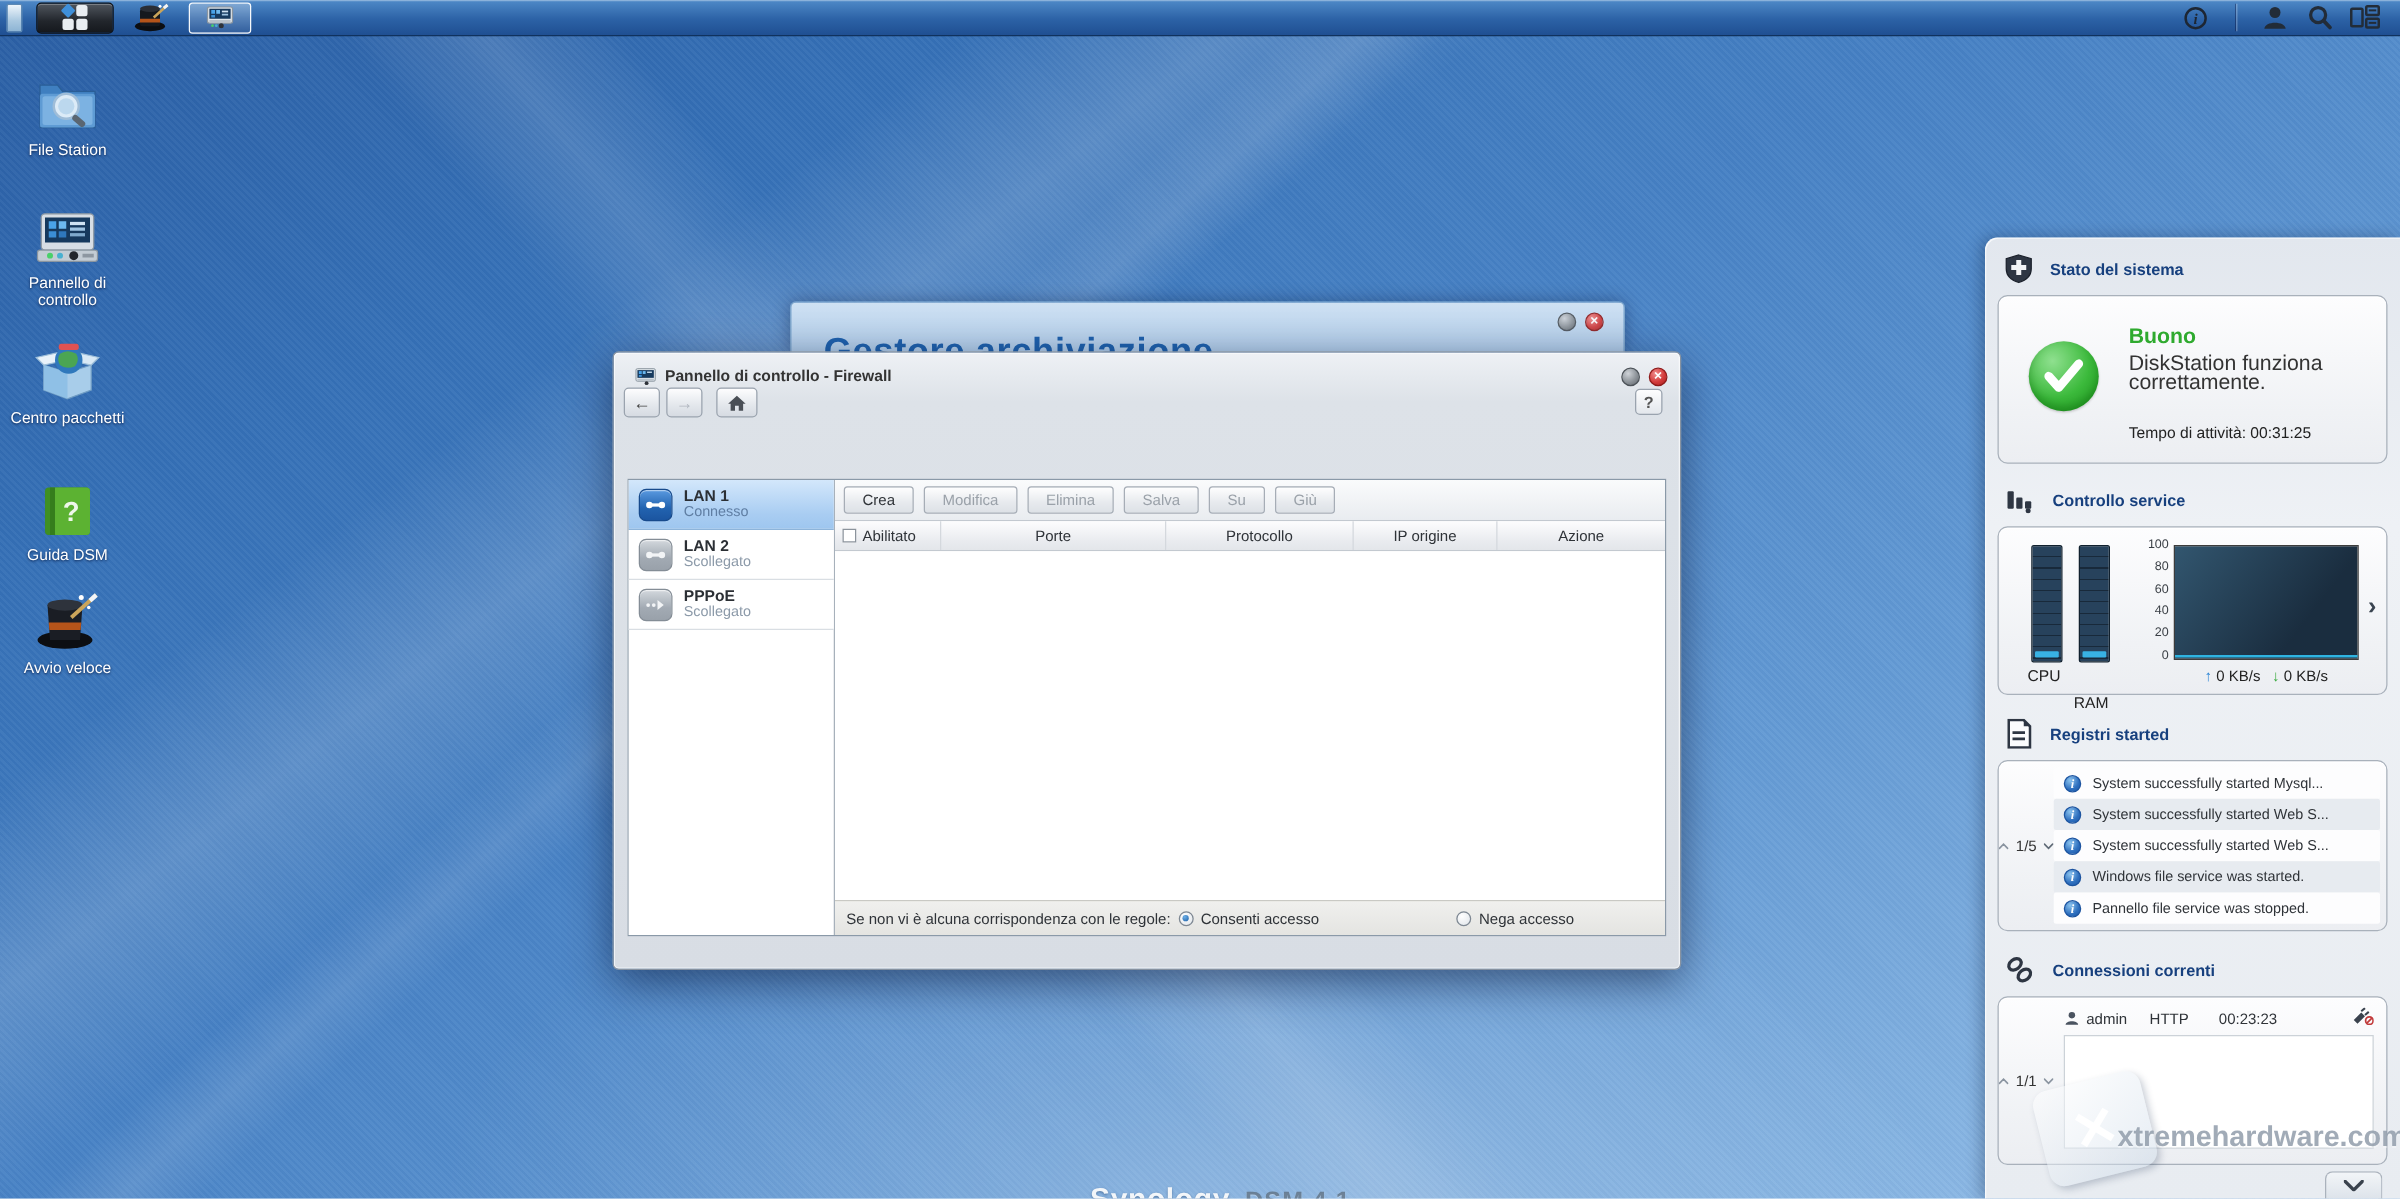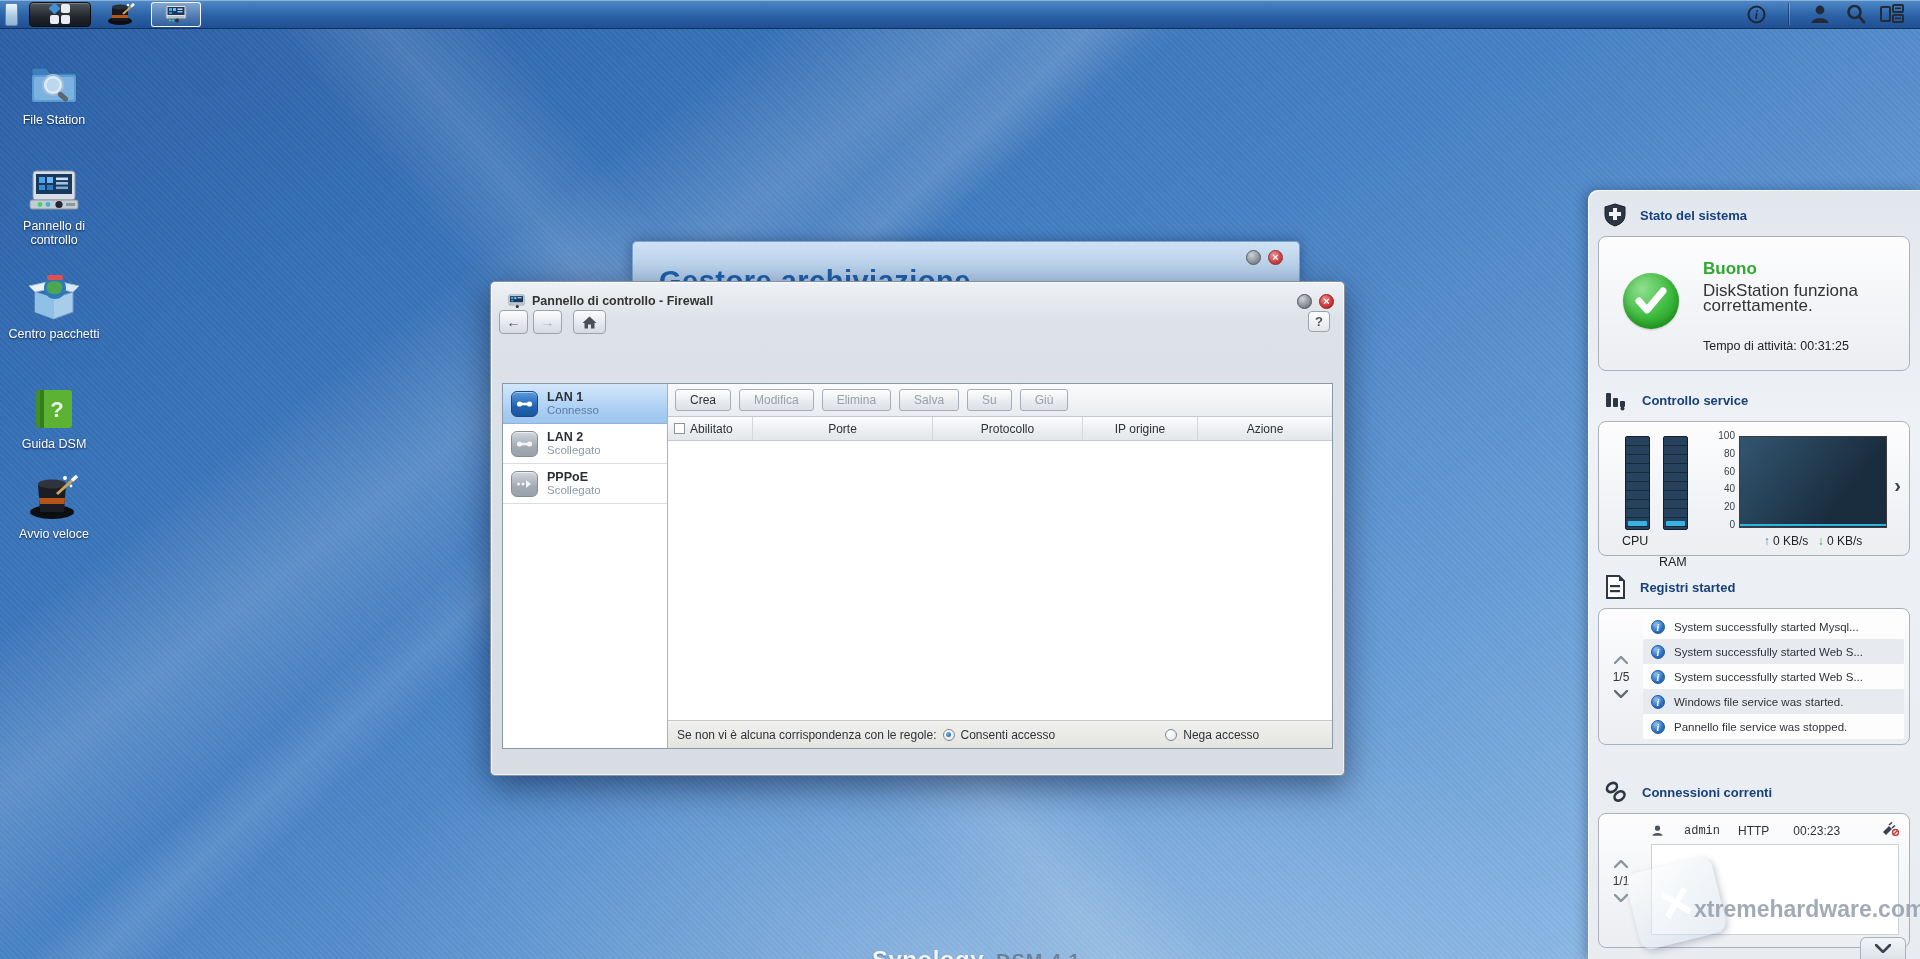--- a/index.html
+++ b/index.html
@@ -140,37 +140,37 @@
   .raxis { position:absolute; left:104px; top:8px; height:100px; width:32px; display:flex; flex-direction:column;
     justify-content:space-between; align-items:flex-end; font-size:10px; color:#3a3f45; }
   .rgraph { position:absolute; left:140px; top:14px; width:148px; height:92px; border:1px solid #3c3c3c;
     background:linear-gradient(128deg,#32566f,#1a2d3f 70%); }
   .rgraph::after { content:""; position:absolute; left:0; right:0; bottom:1px; height:2px; background:#2fb3e0; }
   .kbline { position:absolute; left:134px; top:112px; width:160px; font-size:12px; color:#222; text-align:center; white-space:nowrap; }
   .arr-up { color:#2e86d6; font-weight:bold; } .arr-dn { color:#3aaa3f; font-weight:bold; margin-left:6px; }
   .res-next { position:absolute; right:8px; top:52px; font-size:20px; font-weight:bold; color:#3a4450; cursor:pointer; }
   
   .card-logs { height:137px; margin-top:8px; padding:5px 5px 5px 0; }
-  .pager { position:absolute; left:0; top:0; bottom:0; width:44px; display:flex; flex-direction:column;
+  .pager { position:absolute; left:0; top:0; bottom:0; width:44px; display:flex; flex-direction:row;
     align-items:center; justify-content:center; gap:6px; color:#8a94a0; }
   .pager-num { font-size:12px; color:#333; }
   .pchev { cursor:pointer; display:block; }
   .log-rows { margin-left:44px; }
   .log-row { height:25px; display:flex; align-items:center; gap:9px; padding-left:8px; border-radius:2px; }
   .log-row:nth-child(even) { background:#e7ebf0; }
   .log-row:nth-child(odd) { background:#fdfdfe; }
   .info-dot { width:14px; height:14px; border-radius:50%; flex:0 0 14px;
     background:radial-gradient(circle at 35% 28%, #8cc4ef, #2e6fbe 60%, #1d5aa8); border:1px solid #1c54a0;
     color:#fff; font-size:10px; font-weight:bold; font-family:"Liberation Serif", serif; font-style:italic;
     text-align:center; line-height:13px; }
   .log-txt { font-size:11.5px; color:#2f3338; white-space:nowrap; }
   
   .card-conn { height:135px; margin-top:8px; }
   .conn-row { position:absolute; left:52px; top:8px; right:10px; display:flex; align-items:center; font-size:12px; color:#2f3338; }
-  .conn-user { margin-left:20px;font-family:Liberation Mono, monospace; } .conn-proto { margin-left:18px; } .conn-time { margin-left:24px; }
+  .conn-user { margin-left:5px; } .conn-proto { margin-left:18px; } .conn-time { margin-left:24px; }
   .conn-disc { margin-left:auto; cursor:pointer; }
   .conn-white { position:absolute; left:52px; top:30px; right:10px; bottom:12px; background:#fff; border:1px solid #ccd2d8; }
   .collapse-tab { position:absolute; right:14px; bottom:0; width:46px; height:22px; border:1px solid #aab2bc; border-bottom:none;
     border-radius:6px 6px 0 0; background:linear-gradient(#f2f5f8,#dde3ea); display:flex; align-items:center; justify-content:center; cursor:pointer; }
 
   
   .dsm-mark { position:absolute; left:872px; top:946px; display:flex; align-items:baseline; z-index:5; }
   .dsm-brand { font-size:24px; font-weight:bold; color:rgba(255,255,255,.92); letter-spacing:.5px;
     text-shadow:0 1px 2px rgba(0,30,70,.4); }
   .dsm-ver { margin-left:12px; font-size:20px; font-weight:bold; color:rgba(95,115,135,.85);
@@ -529,21 +529,21 @@
           <span class="info-dot">i</span>
           <span class="log-txt">Windows file service was started.</span>
         </div>
         <div class="log-row">
           <span class="info-dot">i</span>
           <span class="log-txt">Pannello file service was stopped.</span>
         </div>
       </div>
     </div>
 
-    <div class="wsec-head" style="margin-top:34px">
+    <div class="wsec-head" style="margin-top:18px">
       <svg width="24" height="24" viewBox="0 0 24 24">
         <g fill="none" stroke="#2e3643" stroke-width="2.6">
           <ellipse cx="8" cy="7.5" rx="5.5" ry="4" transform="rotate(-38 8 7.5)"></ellipse>
           <ellipse cx="15.5" cy="16" rx="5.5" ry="4" transform="rotate(-38 15.5 16)"></ellipse>
         </g>
       </svg>
       <span class="wsec-title">Connessioni correnti</span>
     </div>
     <div class="wcard card-conn">
       <div class="pager">

